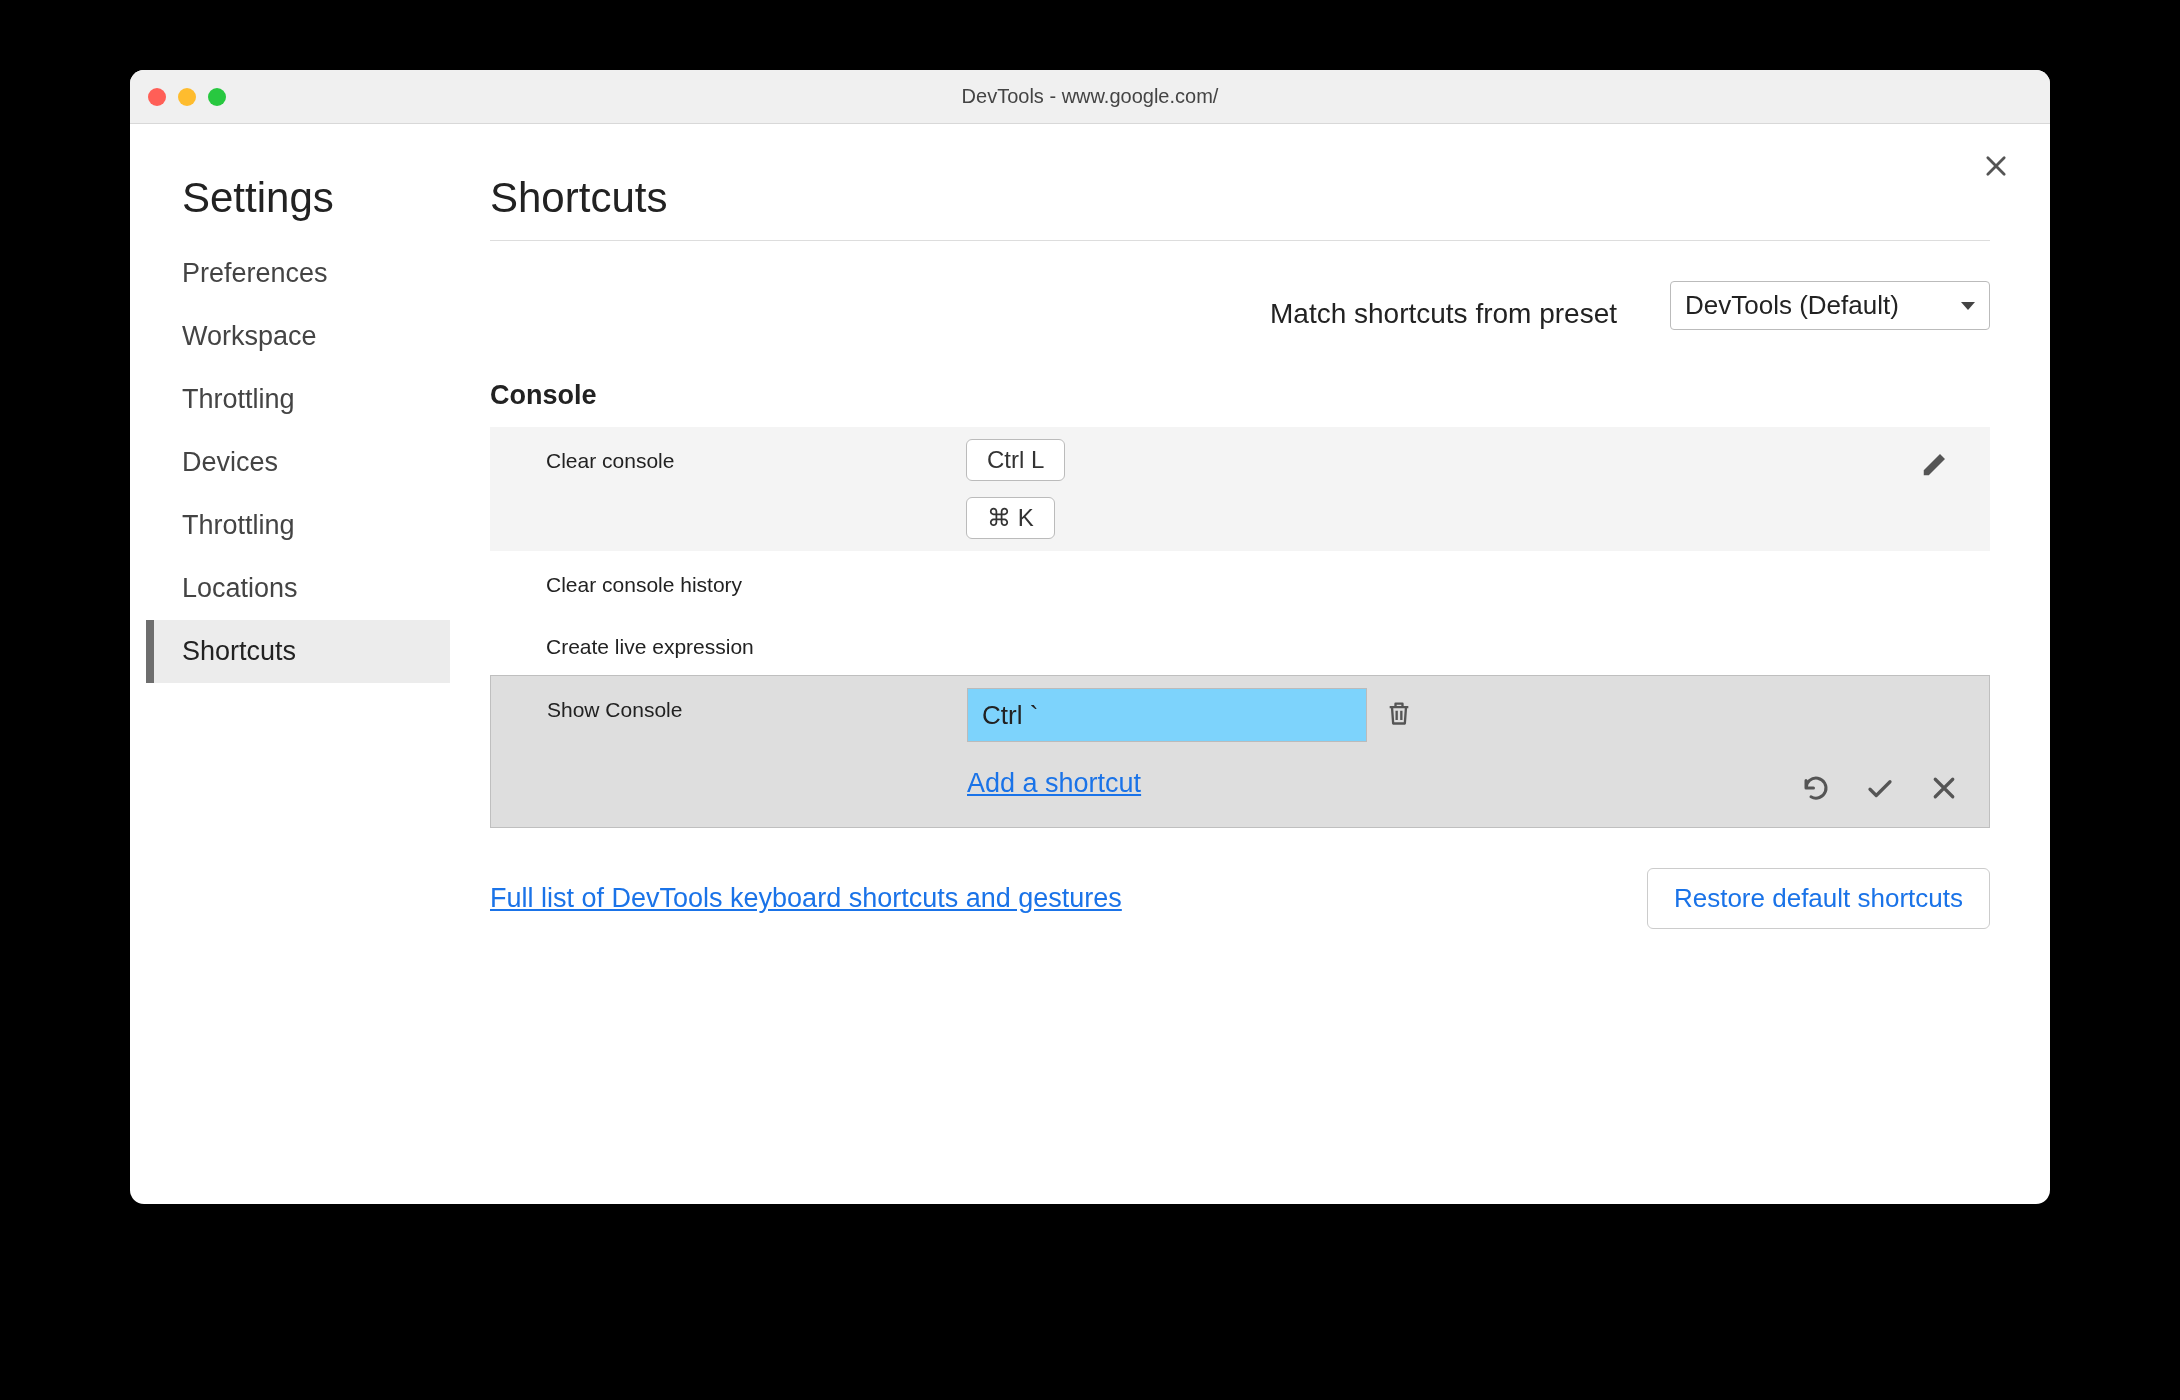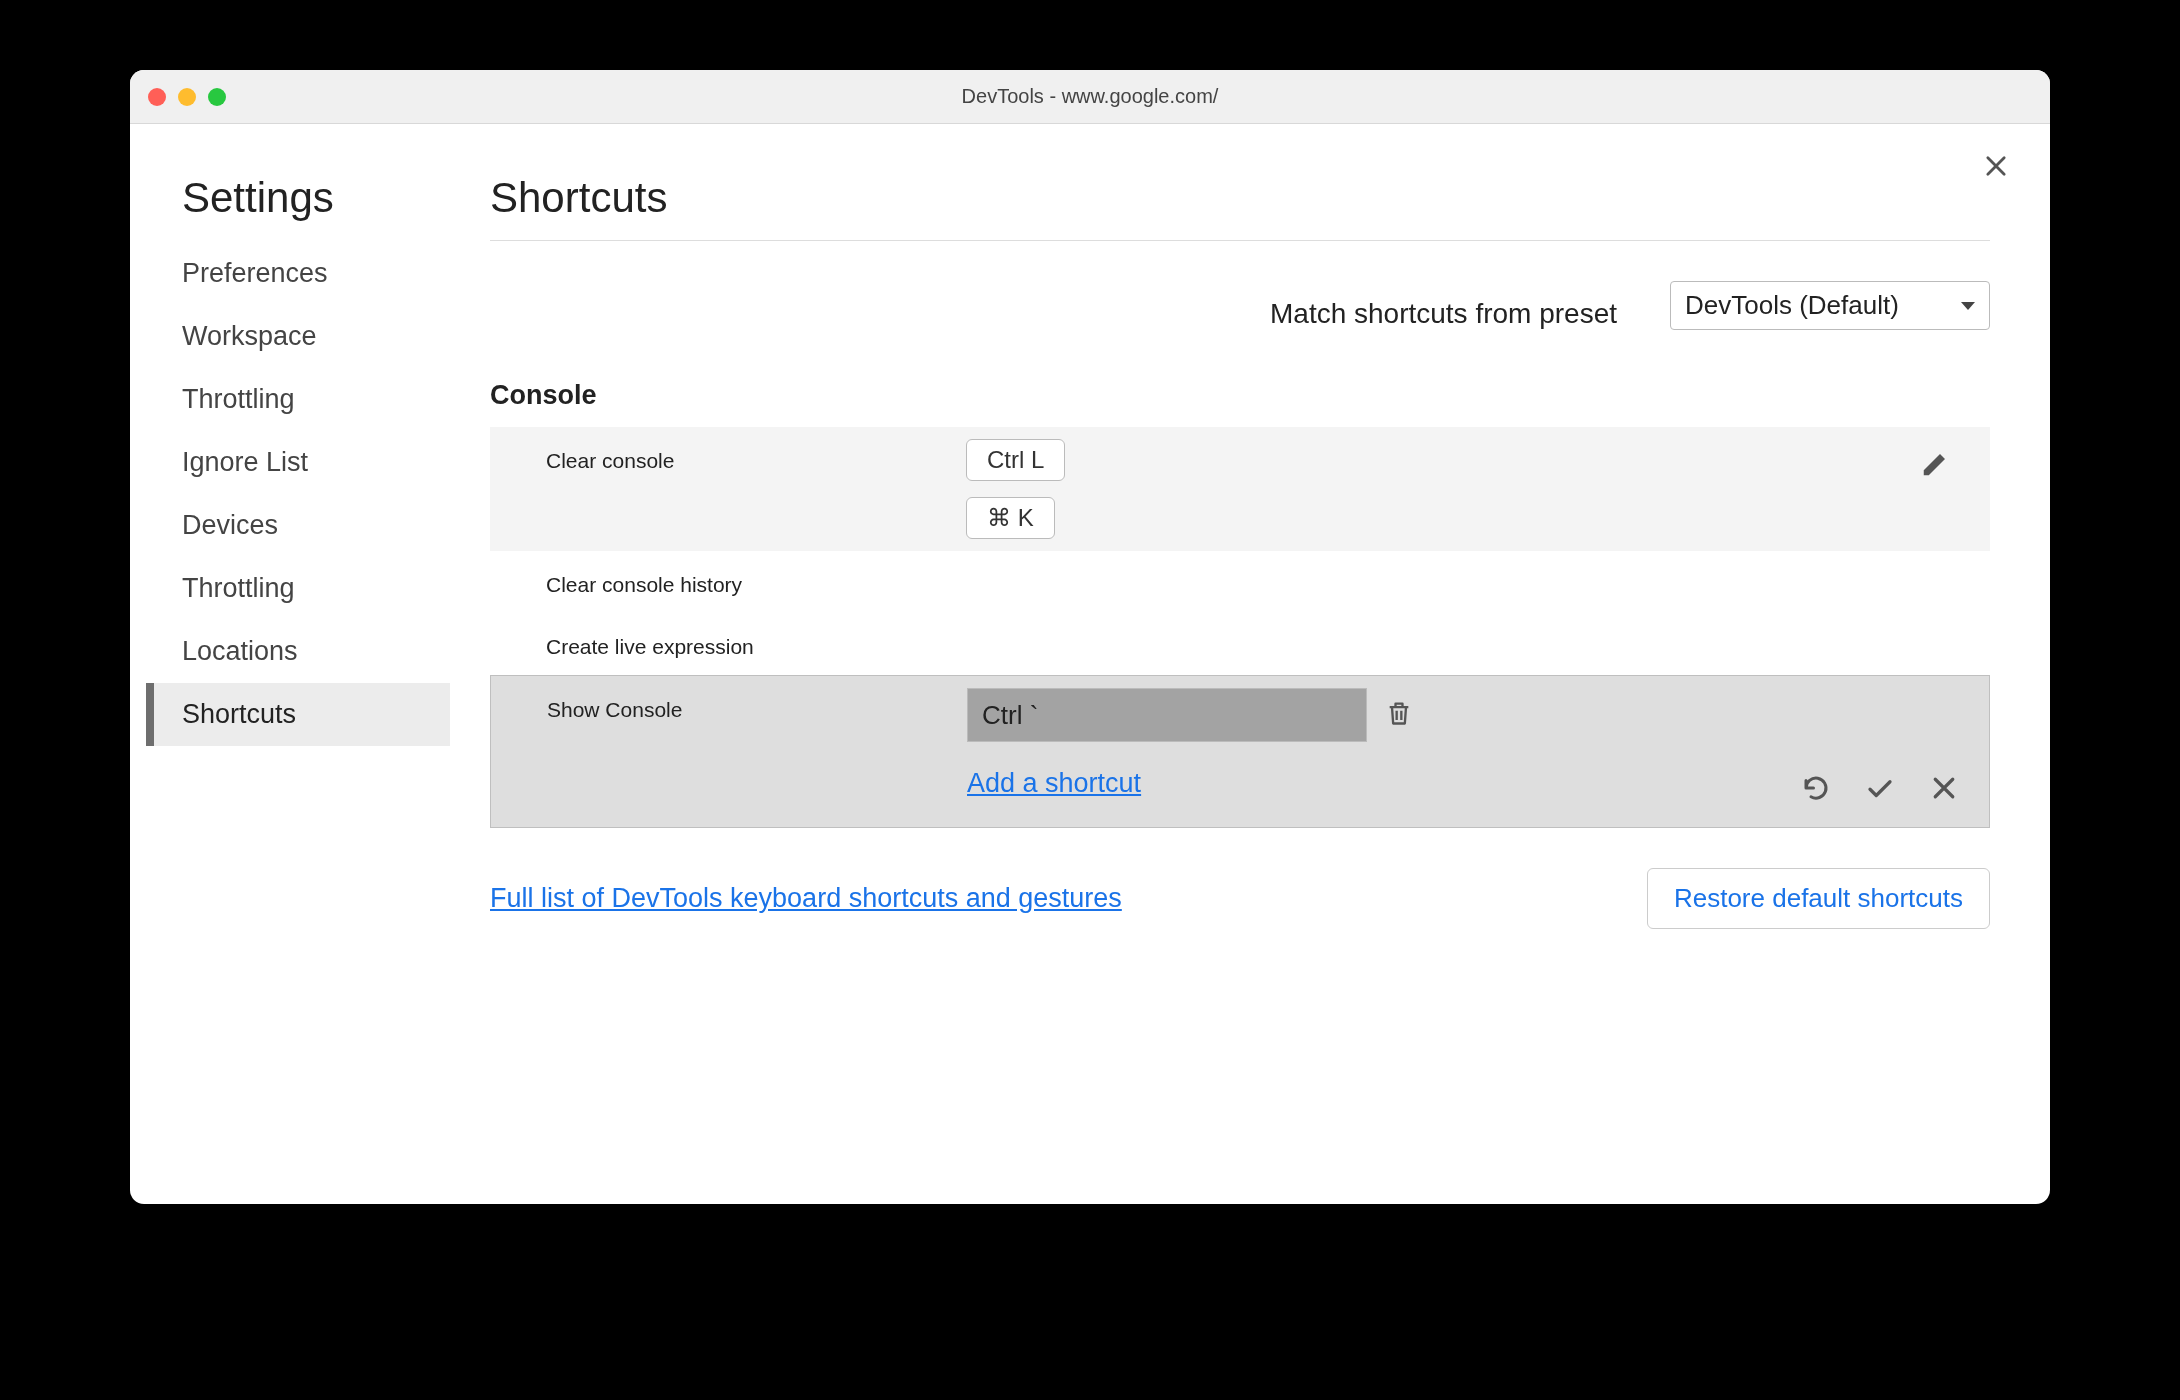--- a/index.html
+++ b/index.html
@@ -173,21 +173,21 @@
     position: absolute;
     right: 40px;
     top: 22px;
     color: #555;
     cursor: pointer;
   }
   .edit-icon svg { width: 30px; height: 30px; }
   .input-row { display: flex; align-items: center; gap: 18px; }
   .key-input {
     border: 1px solid #bbb;
-    background: #a3a3a3;
+    background: #7dd3fc;
     width: 400px;
     height: 54px;
     font-size: 26px;
     padding: 0 14px;
     color: #222;
     font-family: inherit;
   }
   .trash-icon { color: #555; cursor: pointer; }
   .trash-icon svg { width: 28px; height: 28px; }
   .add-link {
@@ -249,21 +249,20 @@
       <svg viewBox="0 0 24 24">
           <path d="M5 5 L19 19 M19 5 L5 19" stroke="currentColor" stroke-width="2.4" fill="none" stroke-linecap="round"></path>
         </svg>
     </div>
 
     <div class="sidebar">
       <div class="sidebar-title">Settings</div>
       <div class="sidebar-item">Preferences</div>
       <div class="sidebar-item">Workspace</div>
       <div class="sidebar-item">Throttling</div>
-      <div class="sidebar-item">Ignore List</div>
       <div class="sidebar-item">Devices</div>
       <div class="sidebar-item">Throttling</div>
       <div class="sidebar-item">Locations</div>
       <div class="sidebar-item active">Shortcuts</div>
     </div>
 
     <div class="main">
       <div class="page-title">Shortcuts</div>
 
       <div class="preset-row">

